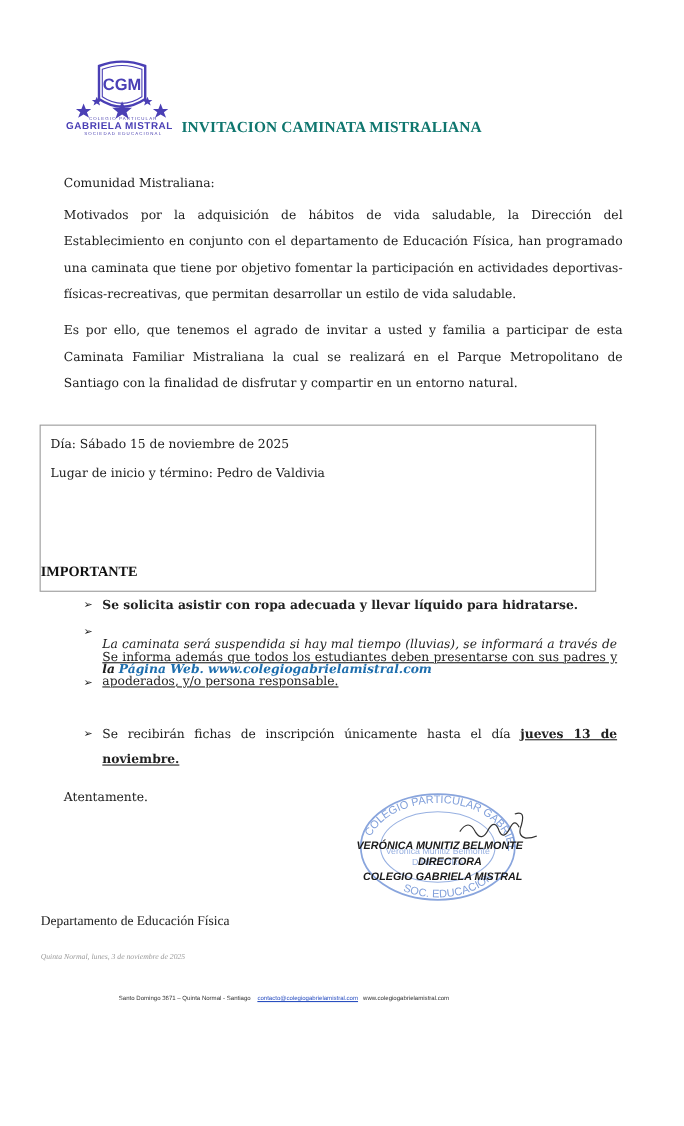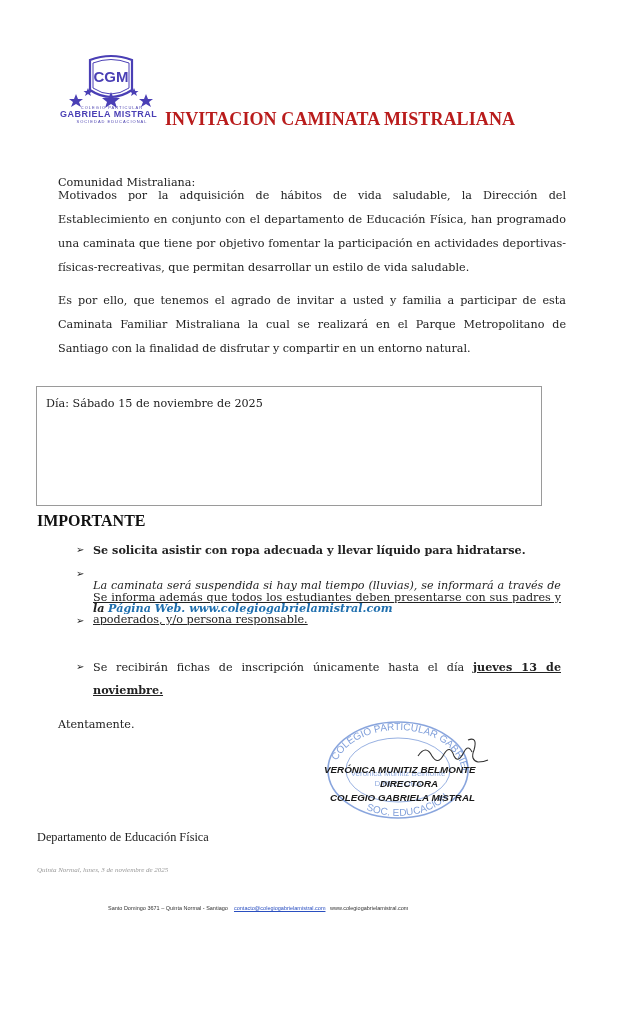--- a/index.html
+++ b/index.html
@@ -9,29 +9,29 @@
 
   
   .logo { left: 68px; top: 52px; width: 86px; height: 72px; }
   .logo-line1 { left: 72px; top: 105px; width: 80px; text-align: center; font-family: "Liberation Sans", sans-serif;
                 font-size: 4px; letter-spacing: 1px; color: #4a40b0; }
   .logo-line2 { left: 60px; top: 109px; width: 104px; text-align: left; font-family: "Liberation Sans", sans-serif;
                 font-weight: bold; font-size: 9px; letter-spacing: 0.5px; color: #4a3fb5; }
   .logo-line3 { left: 72px; top: 119px; width: 80px; text-align: center; font-family: "Liberation Sans", sans-serif;
                 font-size: 4px; letter-spacing: 1px; color: #4a40b0; }
 
-  .title { left: 165px; top: 109px; font-family: "Liberation Serif", serif; font-size: 18px; font-weight: bold; color: #b91c1c; letter-spacing: 0.1px; }
+  .title { left: 165px; top: 109px; font-family: "Liberation Serif", serif; font-size: 14px; font-weight: bold; color: #0f766e; letter-spacing: 0.1px; }
 
   .para { left: 58px; width: 508px; font-size: 11.2px; line-height: 24px; text-align: justify; color: #222; }
-  .greeting { left: 58px; top: 160px; font-size: 11.2px; color: #222; margin-top: 16px; }
+  .greeting { left: 58px; top: 160px; font-size: 11.2px; color: #222; }
 
-  .info-box { left: 36px; top: 386px; width: 506px; height: 120px; border: 1px solid #9a9a9a; box-sizing: border-box; }
+  .info-box { left: 36px; top: 386px; width: 506px; height: 152px; border: 1px solid #9a9a9a; box-sizing: border-box; }
   .info-line { position: absolute; left: 9px; font-size: 11.2px; color: #222; }
 
-  .important { left: 37px; top: 512px; font-family: "Liberation Serif", serif; font-weight: bold; font-size: 16px; color: #111; }
+  .important { left: 37px; top: 512px; font-family: "Liberation Serif", serif; font-weight: bold; font-size: 13px; color: #111; }
 
   .bullet-arrow { position: absolute; left: 76px; font-size: 10px; color: #222; }
   .bullet-text { position: absolute; left: 93px; width: 468px; font-size: 11.2px; line-height: 22px; text-align: justify; color: #222; }
   .b { font-weight: bold; }
   .link-blue { color: #1f6fae; font-weight: bold; }
   .u { text-decoration: underline; font-weight: bold; }
 
   .closing { left: 58px; top: 718px; font-size: 11.2px; color: #222; }
 
   .stamp { left: 318px; top: 712px; width: 190px; height: 112px; }
@@ -65,20 +65,21 @@
 <div class="abs logo-line3">SOCIEDAD EDUCACIONAL</div>
 
 <div class="abs title">INVITACION CAMINATA MISTRALIANA</div>
 
 <div class="abs greeting">Comunidad  Mistraliana:</div>
 <div class="abs para" style="top:184px;">Motivados por la adquisición de hábitos de vida saludable, la Dirección del Establecimiento en conjunto con el departamento de Educación Física,  han programado una caminata que tiene por objetivo fomentar la participación en actividades deportivas-físicas-recreativas, que permitan desarrollar un estilo de vida saludable.</div>
 <div class="abs para" style="top:289px;">Es por ello, que tenemos el agrado de invitar a usted y familia a participar de esta Caminata Familiar Mistraliana la cual se realizará en el Parque Metropolitano de Santiago con la finalidad de disfrutar y compartir en un entorno natural.</div>
 
 <div class="abs info-box">
   <div class="info-line" style="top:10px;">Día: Sábado 15 de noviembre de 2025</div>
+  <div class="info-line" style="top:37px;">Lugar de inicio y término: Pedro de Valdivia</div>
 </div>
 
 <div class="abs important">IMPORTANTE</div>
 
 <div>
   <span class="bullet-arrow" style="top:544px;">➢</span>
   <div class="bullet-text b" style="top:539px;">Se solicita asistir con ropa adecuada y llevar  líquido para hidratarse.</div>
 
   <span class="bullet-arrow" style="top:568px;">➢</span>
   <div class="bullet-text" style="top:587px;text-decoration:underline;">Se informa además que todos los estudiantes deben presentarse con sus padres y apoderados, y/o persona responsable.</div>

